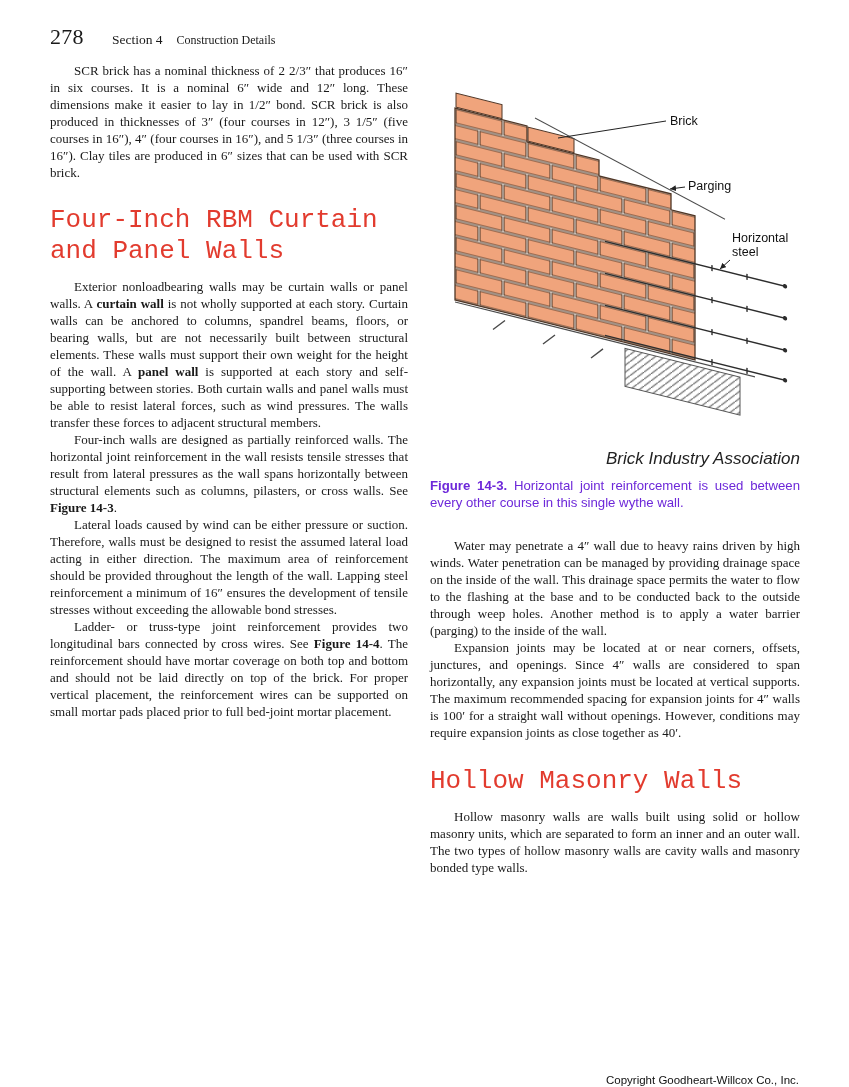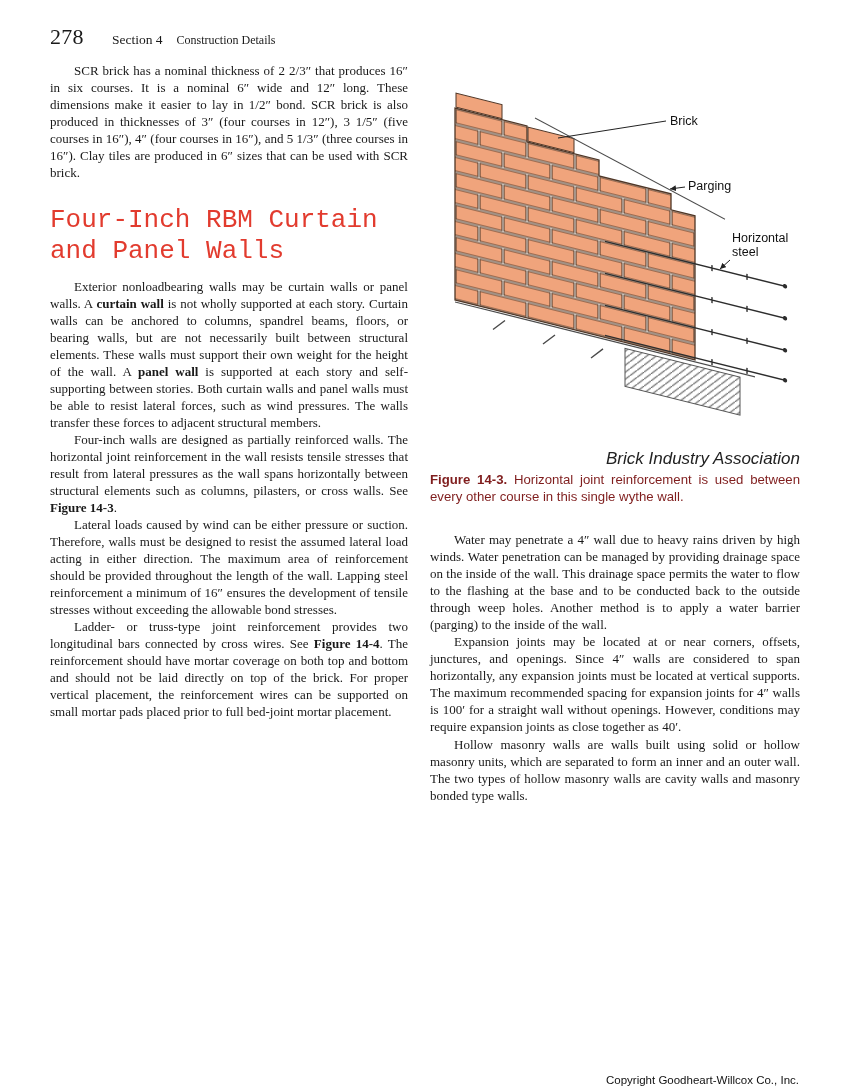--- a/index.html
+++ b/index.html
@@ -27,21 +27,21 @@
   .rt-b  { font-weight:700; }
   .rt-bi { font-weight:700; }
 
   figure { margin:0 0 26px 0; }
   .credit {
     font-family:"Liberation Sans", sans-serif; font-style:italic;
     font-size:17px; color:#222; text-align:right; margin-top:2px;
   }
   figcaption {
     font-family:"Liberation Sans", sans-serif; font-size:13.2px;
-    line-height:1.3; text-align:justify; margin-top:2px; color:#7f1d1d;
+    line-height:1.3; text-align:justify; margin-top:8px; color:#6d28d9;
   }
 
   .footer {
     position:absolute; right:50px; top:1074px;
     font-family:"Liberation Sans", sans-serif; font-size:11.5px; color:#111;
   }
 
   
   .mortar { fill:var(--mortar,#f5efe7); }
   .brick  { fill:var(--brick,#f0a47c); stroke:var(--brick-line,#4f3626); stroke-width:1; }
@@ -129,18 +129,19 @@
         <text class="lbl" x="302" y="198">steel</text>
         <line class="leader" x1="300" y1="202" x2="290" y2="211" marker-end="url(#arrow)"></line>
       </svg>
 
       <div class="credit">Brick Industry Association</div>
       <figcaption><span class="rt-b">Figure 14-3. </span><span>Horizontal joint reinforcement is used between every other course in this single wythe wall.</span></figcaption>
     </figure>
 
     <p class="body">Water may penetrate a 4″ wall due to heavy rains driven by high winds. Water penetration can be managed by providing drainage space on the inside of the wall. This drainage space permits the water to flow to the flashing at the base and to be conducted back to the outside through weep holes. Another method is to apply a water barrier (parging) to the inside of the wall.</p>
     <p class="body">Expansion joints may be located at or near corners, offsets, junctures, and openings. Since 4″ walls are considered to span horizontally, any expansion joints must be located at vertical supports. The maximum recommended spacing for expansion joints for 4″ walls is 100′ for a straight wall without openings. However, conditions may require expansion joints as close together as 40′.</p>
+    <h1 class="red-heading">Hollow Masonry Walls</h1>
     <p class="body">Hollow masonry walls are walls built using solid or hollow masonry units, which are separated to form an inner and an outer wall. The two types of hollow masonry walls are cavity walls and masonry bonded type walls.</p>
   </div>
 
   <div class="footer">Copyright Goodheart-Willcox Co., Inc.</div>
 
 </div>
 
 </body></html>

